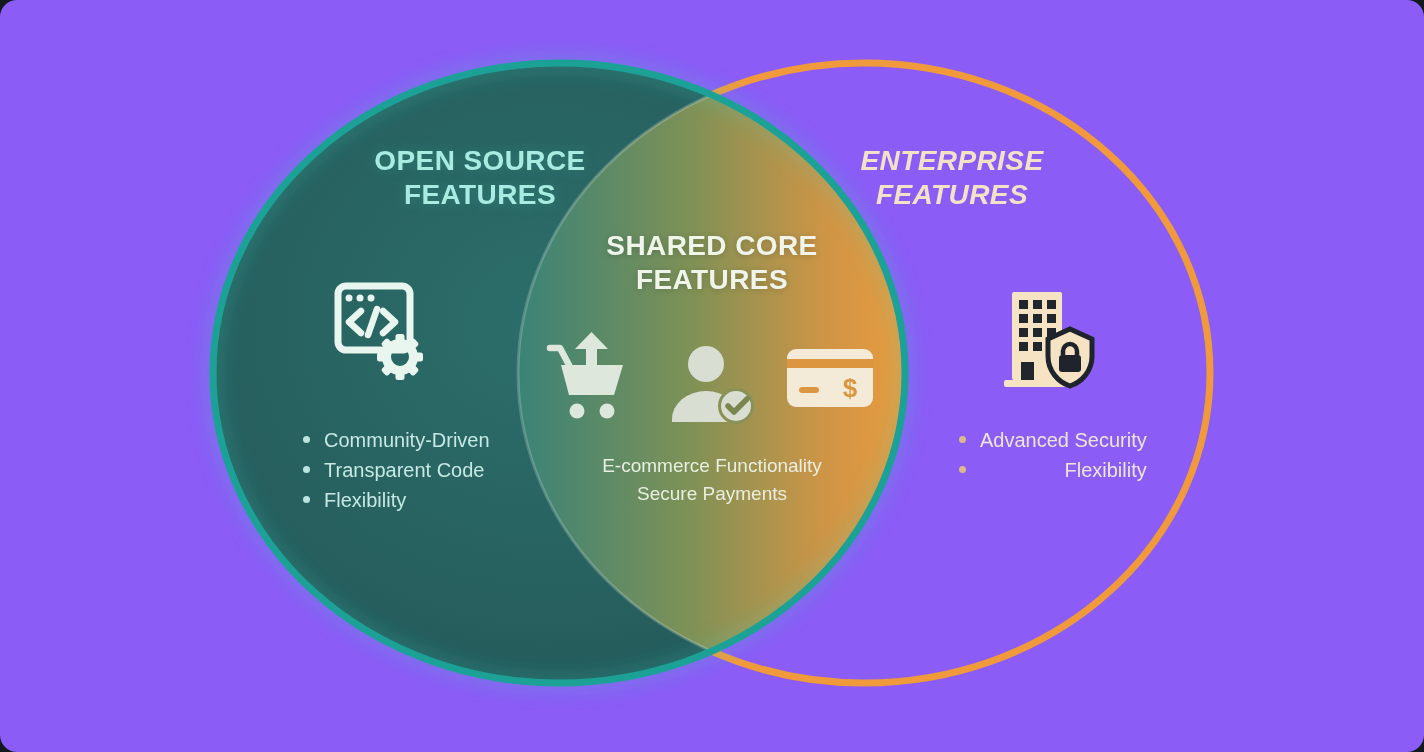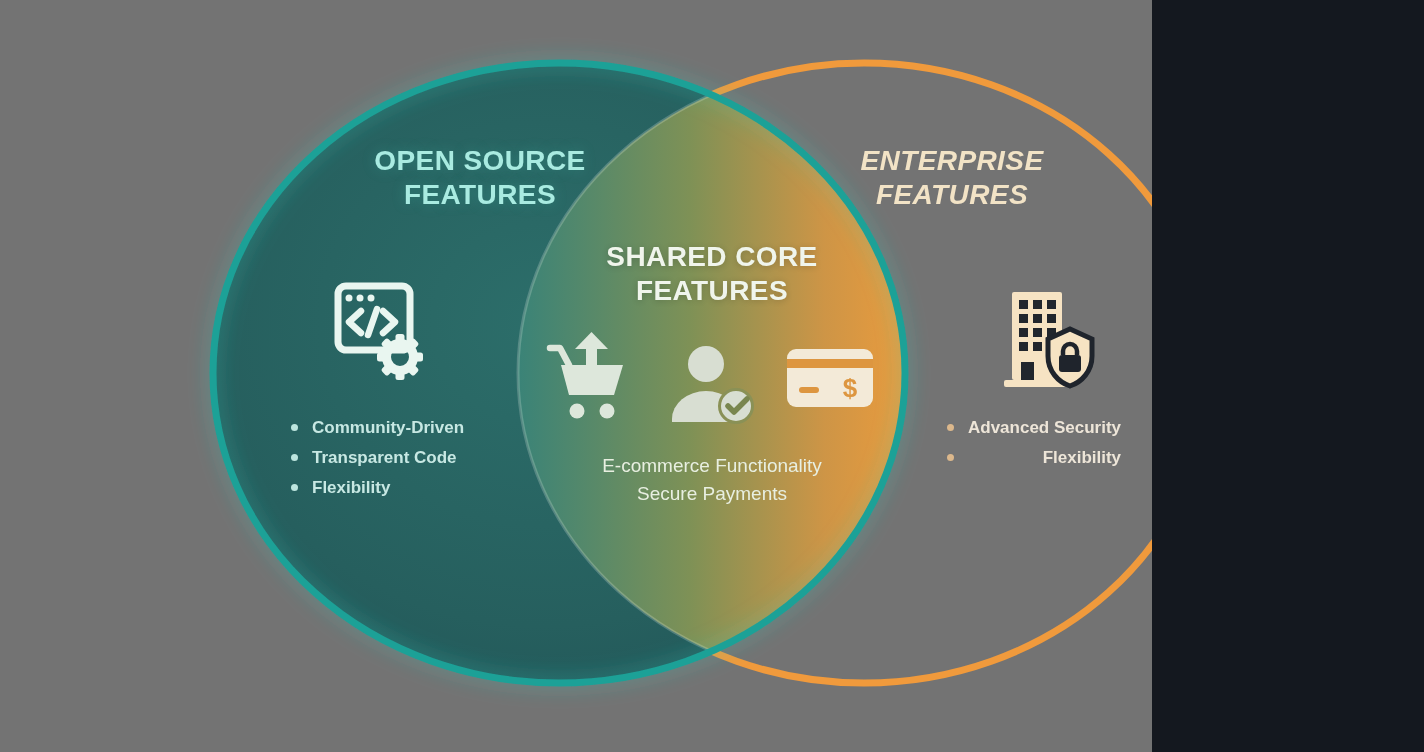--- a/index.html
+++ b/index.html
@@ -1,30 +1,31 @@
 <!DOCTYPE html>
 <html><head>
 <meta charset="utf-8">
 <style>
   html,body{margin:0;padding:0;background:#14181F;}
   .stage{
-    position:relative;width:1152px;height:752px;overflow:hidden;
-    background:#737373;
+    position:relative;width:1424px;height:752px;overflow:hidden;
+    background:#8b5cf6;
     font-family:"Liberation Sans",sans-serif;
+    border-radius:17px;
   }
   .stage svg.venn{position:absolute;left:0;top:0;}
   .abs{position:absolute;}
   .title{
     font-weight:700;font-size:28px;line-height:34px;letter-spacing:.4px;
     text-align:center;white-space:nowrap;
   }
   .title-left{left:320px;top:144px;width:320px;color:#A9EBE1;text-shadow:0 0 14px rgba(80,220,200,.25);}
-  .title-center{left:552px;top:240px;width:320px;color:#F0F5EC;text-shadow:0 1px 6px rgba(0,0,0,.18);text-align:center;}
+  .title-center{left:552px;top:229px;width:320px;color:#F0F5EC;text-shadow:0 1px 6px rgba(0,0,0,.18);text-align:center;}
   .title-right{left:792px;top:144px;width:320px;color:#F2E3C6;font-style:italic;}
-  ul.blist{list-style:none;margin:4px;padding:0;font-size:17px;line-height:30px;font-weight:bold;}
+  ul.blist{list-style:none;margin:16px;padding:0;font-size:20px;line-height:30px;}
   ul.blist li{position:relative;padding-left:23px;white-space:nowrap;}
   ul.blist li .dot{
     position:absolute;left:2px;top:11px;width:7px;height:7px;border-radius:50%;
     display:block;
   }
   .list-left{left:285px;top:409px;color:#C7E8E3;}
   .list-left .dot{background:#BCE5DE;}
   .list-right{left:941px;top:409px;color:#EDE5D8;text-align:right;}
   .list-right .dot{background:#DCB88C;}
   .center-list{left:552px;top:452px;width:320px;text-align:center;color:#E8EFE1;

